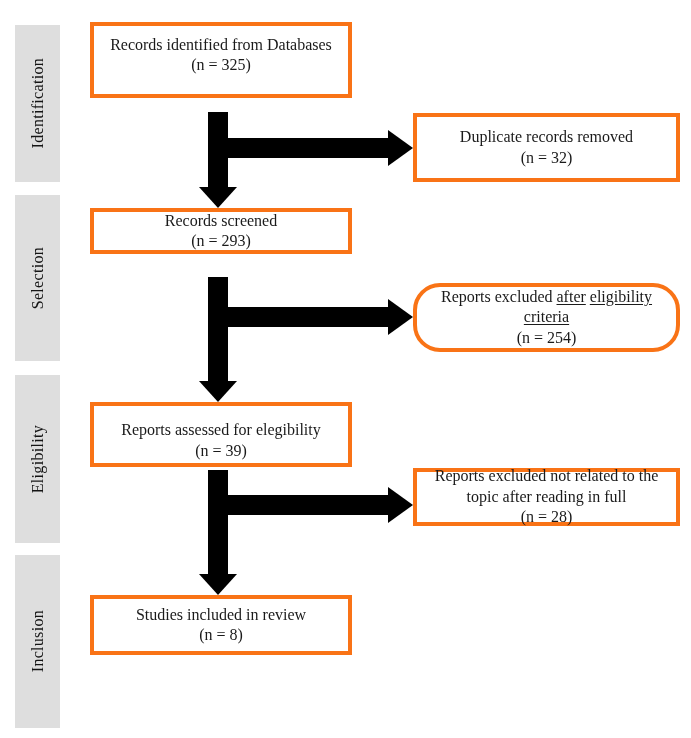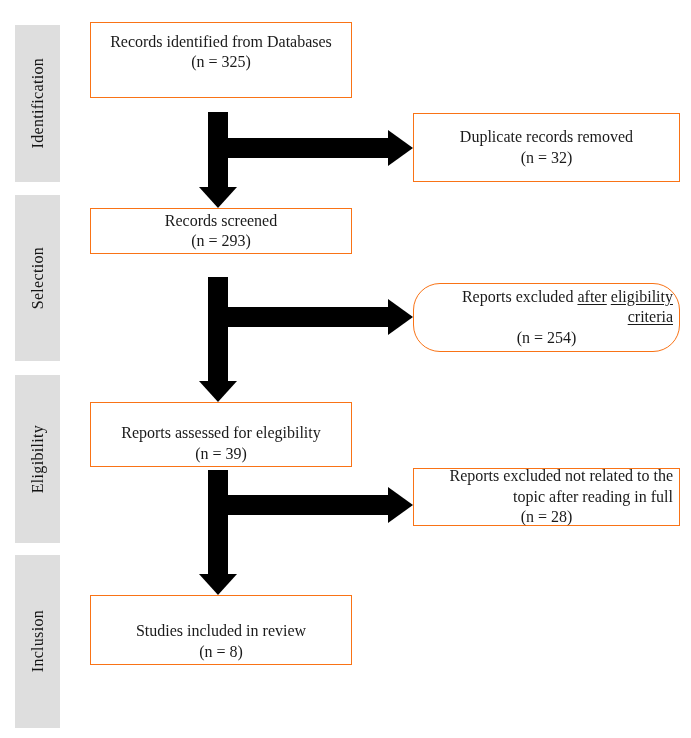--- a/index.html
+++ b/index.html
@@ -32,38 +32,38 @@
     transform: rotate(180deg);
     font-size: 16px;
     letter-spacing: 0.3px;
     color: #141414;
     white-space: nowrap;
   }
 
   
   .box {
     position: absolute;
-    border: 1px solid #f97316;
+    border: 4px solid #f97316;
     background: #ffffff;
     box-sizing: border-box;
     display: flex;
     flex-direction: column;
     align-items: center;
     justify-content: center;
     text-align: center;
     font-size: 16px;
     line-height: 1.28;
     padding: 2px 6px;
   }
   .main-box { left: 90px;  width: 262px; }
-  .side-box { left: 413px; width: 267px; text-align: right; }
+  .side-box { left: 413px; width: 267px; }
   .main-1 { top: 22px;  height: 76px; justify-content: flex-start; padding-top: 9px; }
   .main-2 { top: 208px; height: 46px; }
   .main-3 { top: 402px; height: 65px; justify-content: flex-end; padding-top: 10px; }
-  .main-4 { top: 595px; height: 70px; justify-content: flex-end; }
+  .main-4 { top: 595px; height: 60px; }
   .sbox-1 { top: 113px; height: 69px; }
   .sbox-2 { top: 283px; height: 69px; border-radius: 27px; }
   .sbox-3 { top: 468px; height: 58px; }
   .u { text-decoration: underline; text-underline-offset: 2px; }
 
   
   .vshaft { position: absolute; left: 208px; width: 20px; background: #000; }
   .v1 { top: 112px; height: 75px; }
   .v2 { top: 277px; height: 104px; }
   .v3 { top: 470px; height: 104px; }

